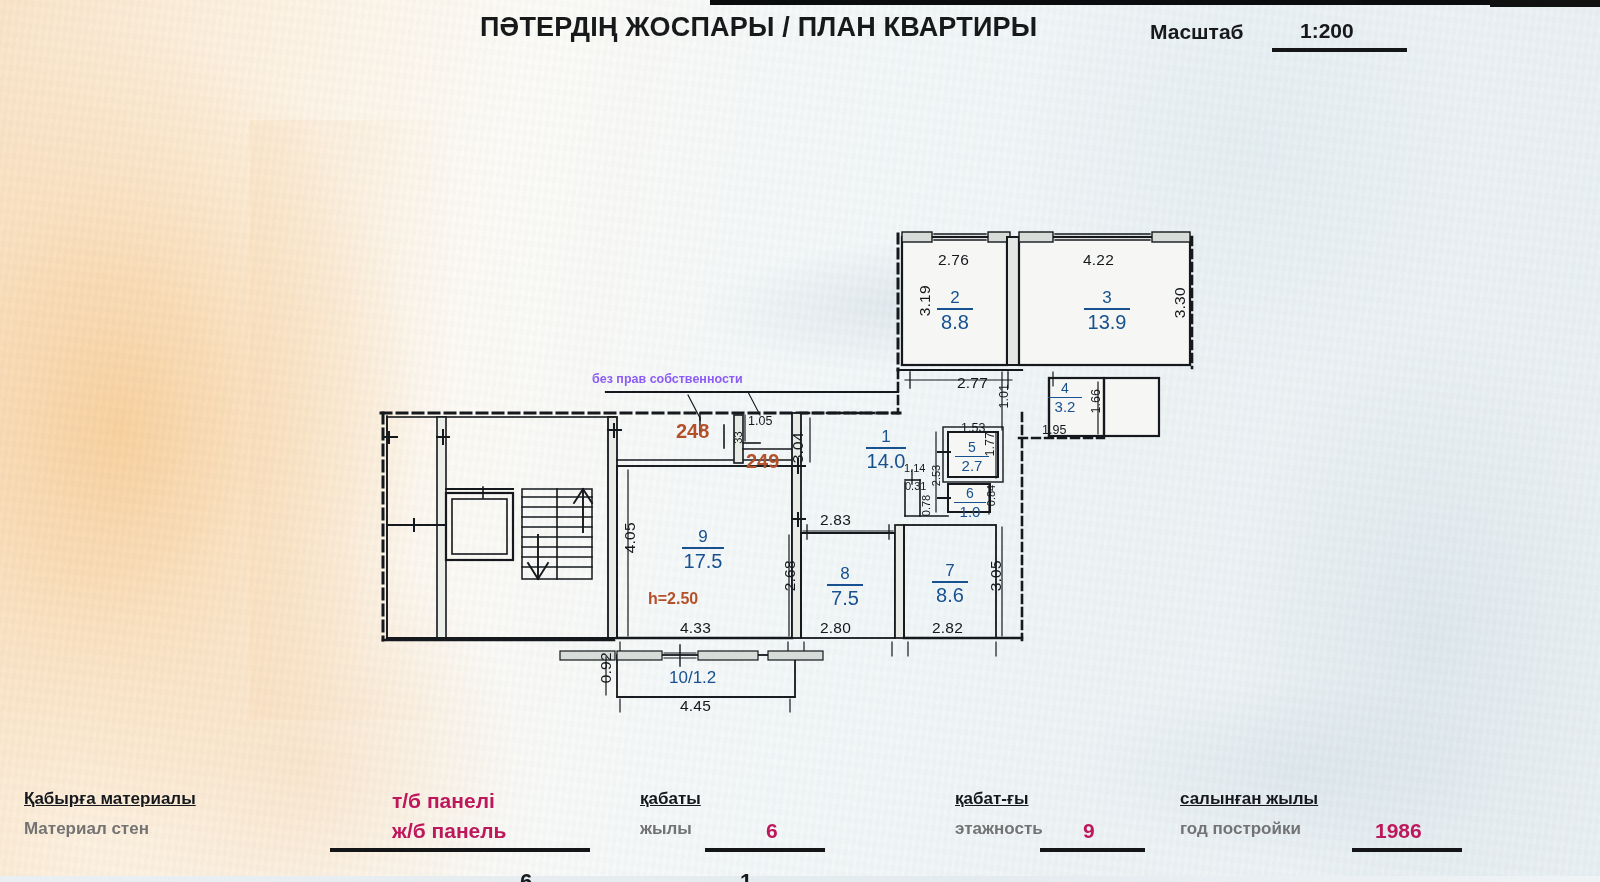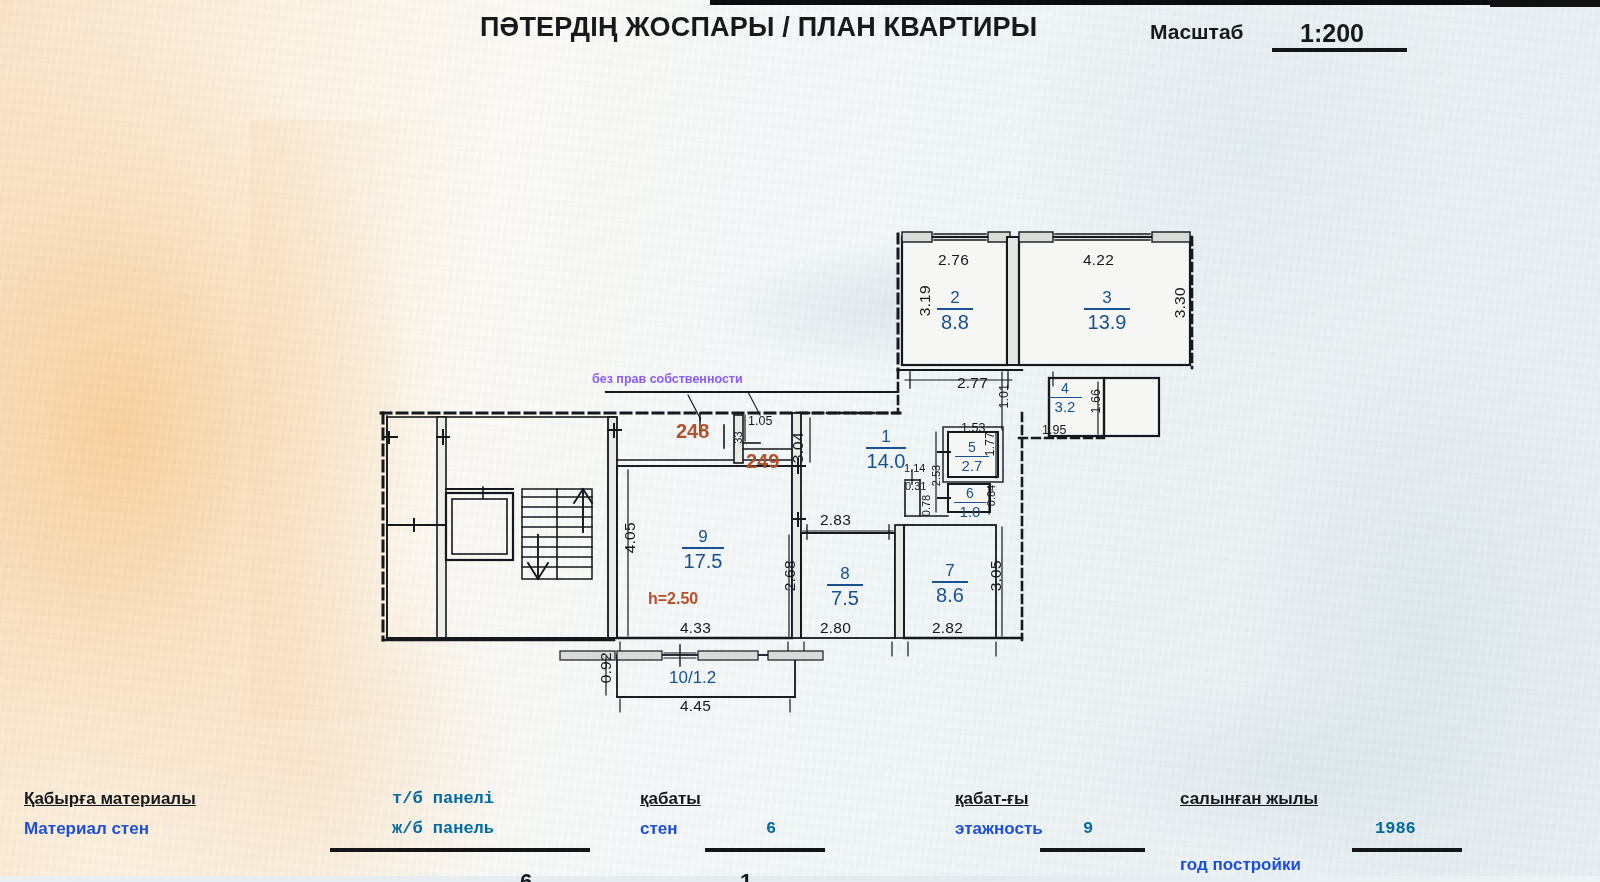--- a/index.html
+++ b/index.html
@@ -40,21 +40,21 @@
   #topbar { position:absolute; left:710px; top:0; width:890px; height:5px; background:#0b0c0d; }
   #topbar2 { position:absolute; left:1490px; top:0; width:110px; height:7px; background:#111; }
 
   
   #title {
     position:absolute; left:480px; top:12px; width:610px;
     font-size:27px; font-weight:bold; letter-spacing:.2px; color:#17191b;
     white-space:nowrap;
   }
   #scale-label { position:absolute; left:1150px; top:20px; font-size:21px; font-weight:bold; color:#17191b; }
-  #scale-value { position:absolute; left:1300px; top:19px; font-size:25px; font-weight:bold; color:#17191b; }
+  #scale-value { position:absolute; left:1300px; top:19px; font-size:21px; font-weight:bold; color:#17191b; }
   #scale-rule { position:absolute; left:1272px; top:48px; width:135px; height:4px; background:#131517; }
 
   
   #plan { position:absolute; left:0; top:0; width:1273px; height:882px; }
   #plan svg { position:absolute; left:0; top:0; }
 
   
   .lbl { position:absolute; white-space:nowrap; line-height:1; }
   .dim { font-size:15.5px; color:#15181c; font-weight:400; letter-spacing:.2px; }
   .dim-sm { font-size:12.5px; color:#15181c; }
@@ -70,22 +70,22 @@
   .note { font-size:12.5px; color:#8b5cf6; font-weight:bold; }
 
   #h-note { position:absolute; left:648px; top:590px; font-size:16px; font-weight:bold; color:#b4502a; }
   #apt248 { position:absolute; left:676px; top:420px; font-size:20px; font-weight:bold; color:#b4502a; }
   #apt249 { position:absolute; left:746px; top:450px; font-size:20px; font-weight:bold; color:#b4502a; }
   #noprop { position:absolute; left:592px; top:372px; }
   #bal10 { position:absolute; left:669px; top:668px; font-size:17px; color:#17518f; }
 
   
   .f-kz { font-size:17px; font-weight:bold; color:#15181c; white-space:nowrap;text-decoration:underline; }
-  .f-ru { font-size:17px; font-weight:bold; color:#1d4ed8; white-space:nowrap; }
-  .f-val { font-size:17px; font-weight:bold; color:#0369a1; white-space:nowrap;font-family:Liberation Mono, monospace; }
+  .f-ru { font-size:17px; font-weight:bold; color:#737373; white-space:nowrap; }
+  .f-val { font-size:21px; font-weight:bold; color:#be185d; white-space:nowrap; }
   .f-rule { position:absolute; height:4px; background:#131517; }
   #bottomcut { position:absolute; left:0; top:876px; width:1600px; height:6px;
      background:linear-gradient(90deg,#e9eff2 0%, #e4ebef 60%, #eef3f5 100%); }
   #cut-glyph1 { position:absolute; left:520px; top:869px; font-size:22px; font-weight:bold; color:#15181c; overflow:hidden; height:13px; }
   #cut-glyph2 { position:absolute; left:740px; top:869px; font-size:22px; font-weight:bold; color:#15181c; overflow:hidden; height:13px; }
 </style>
 </head>
 <body>
 
 <div id="paper">
@@ -393,29 +393,29 @@
   <div class="lbl dim-xs rot90" style="left:724px; top:432px; width:28px; text-align:center;">33</div>
 </div>
 
 <div class="lbl f-kz" style="left:24px; top:790px;">Қабырға материалы</div>
 <div class="lbl f-ru" style="left:24px; top:820px;">Материал стен</div>
 <div class="lbl f-val" style="left:392px; top:790px;">т/б панелі</div>
 <div class="lbl f-val" style="left:392px; top:820px;">ж/б панель</div>
 <div class="f-rule" style="left:330px; top:848px; width:260px;"></div>
 
 <div class="lbl f-kz" style="left:640px; top:790px;">қабаты</div>
-<div class="lbl f-ru" style="left:640px; top:820px;">стен</div>
+<div class="lbl f-ru" style="left:640px; top:820px;">жылы</div>
 <div class="lbl f-val" style="left:766px; top:820px;">6</div>
 <div class="f-rule" style="left:705px; top:848px; width:120px;"></div>
 
 <div class="lbl f-kz" style="left:955px; top:790px;text-align:right;">қабат-ғы</div>
 <div class="lbl f-ru" style="left:955px; top:820px;">этажность</div>
 <div class="lbl f-val" style="left:1083px; top:820px;">9</div>
 <div class="f-rule" style="left:1040px; top:848px; width:105px;"></div>
 
 <div class="lbl f-kz" style="left:1180px; top:790px;">салынған жылы</div>
-<div class="lbl f-ru" style="left:1180px; top:820px;margin-top:36px;">год постройки</div>
+<div class="lbl f-ru" style="left:1180px; top:820px;">год постройки</div>
 <div class="lbl f-val" style="left:1375px; top:820px;">1986</div>
 <div class="f-rule" style="left:1352px; top:848px; width:110px;"></div>
 
 <div id="bottomcut"></div>
 <div id="cut-glyph1">6</div>
 <div id="cut-glyph2">1</div>
 
 </body></html>

